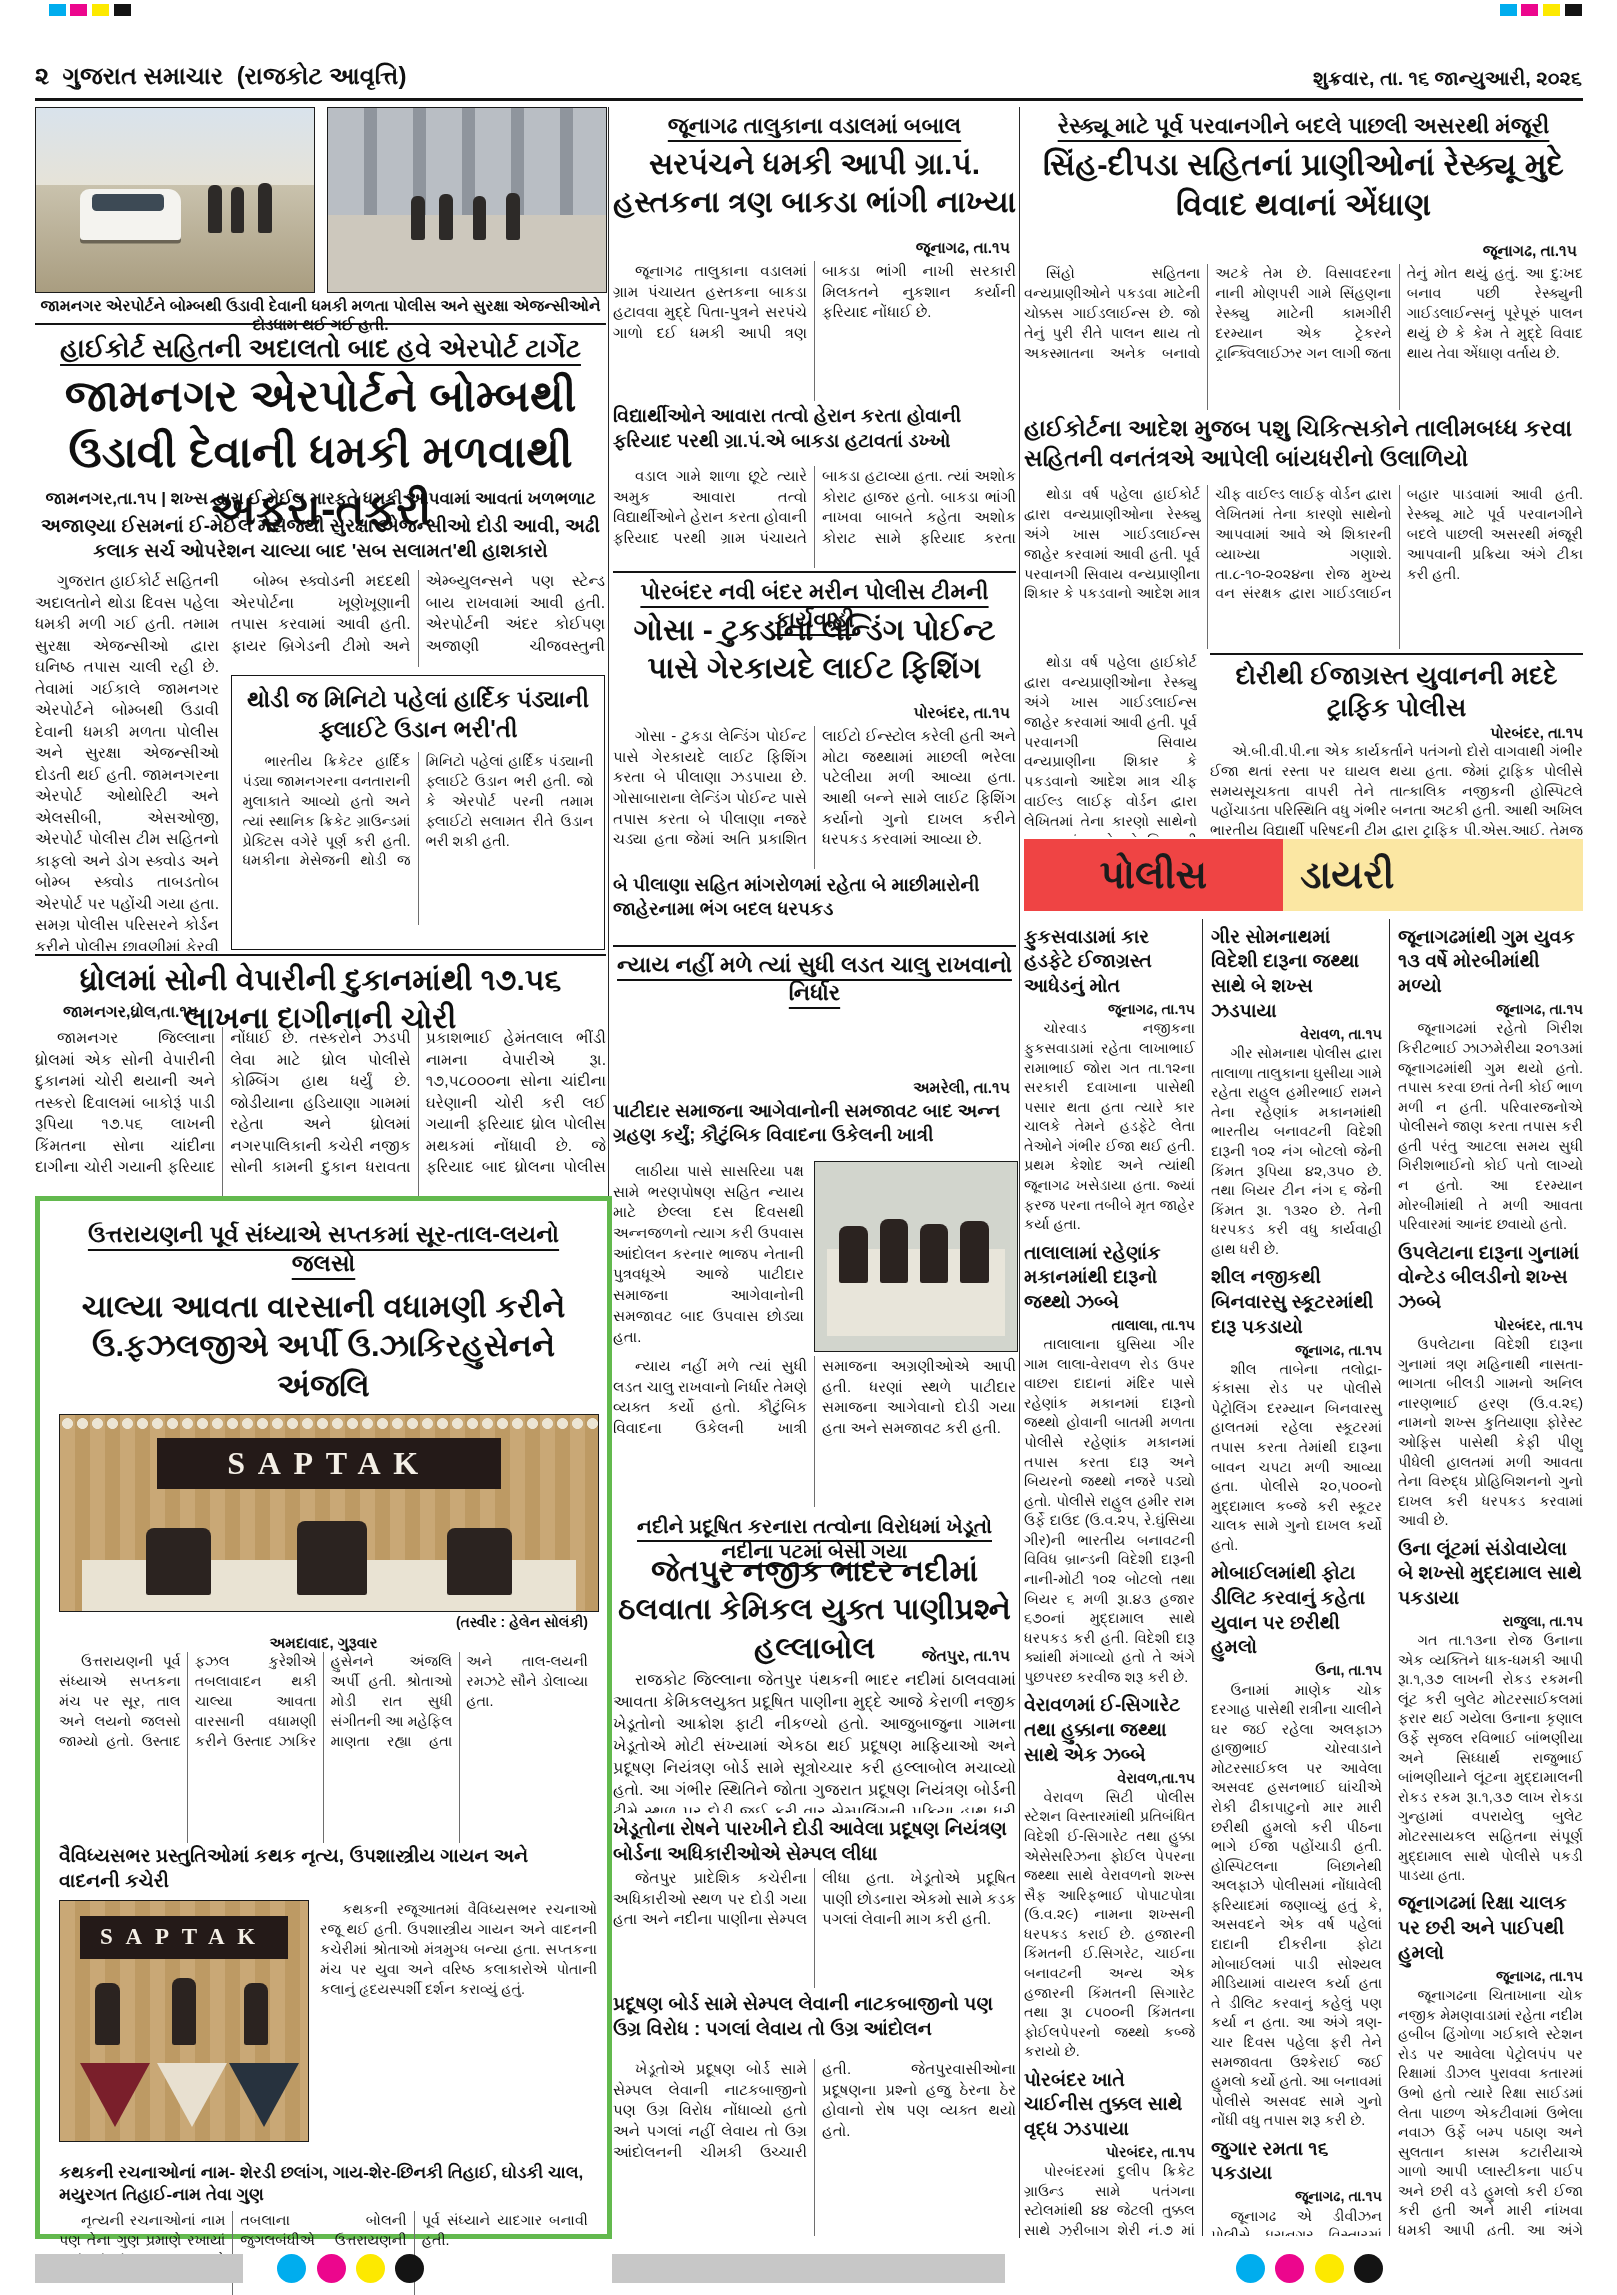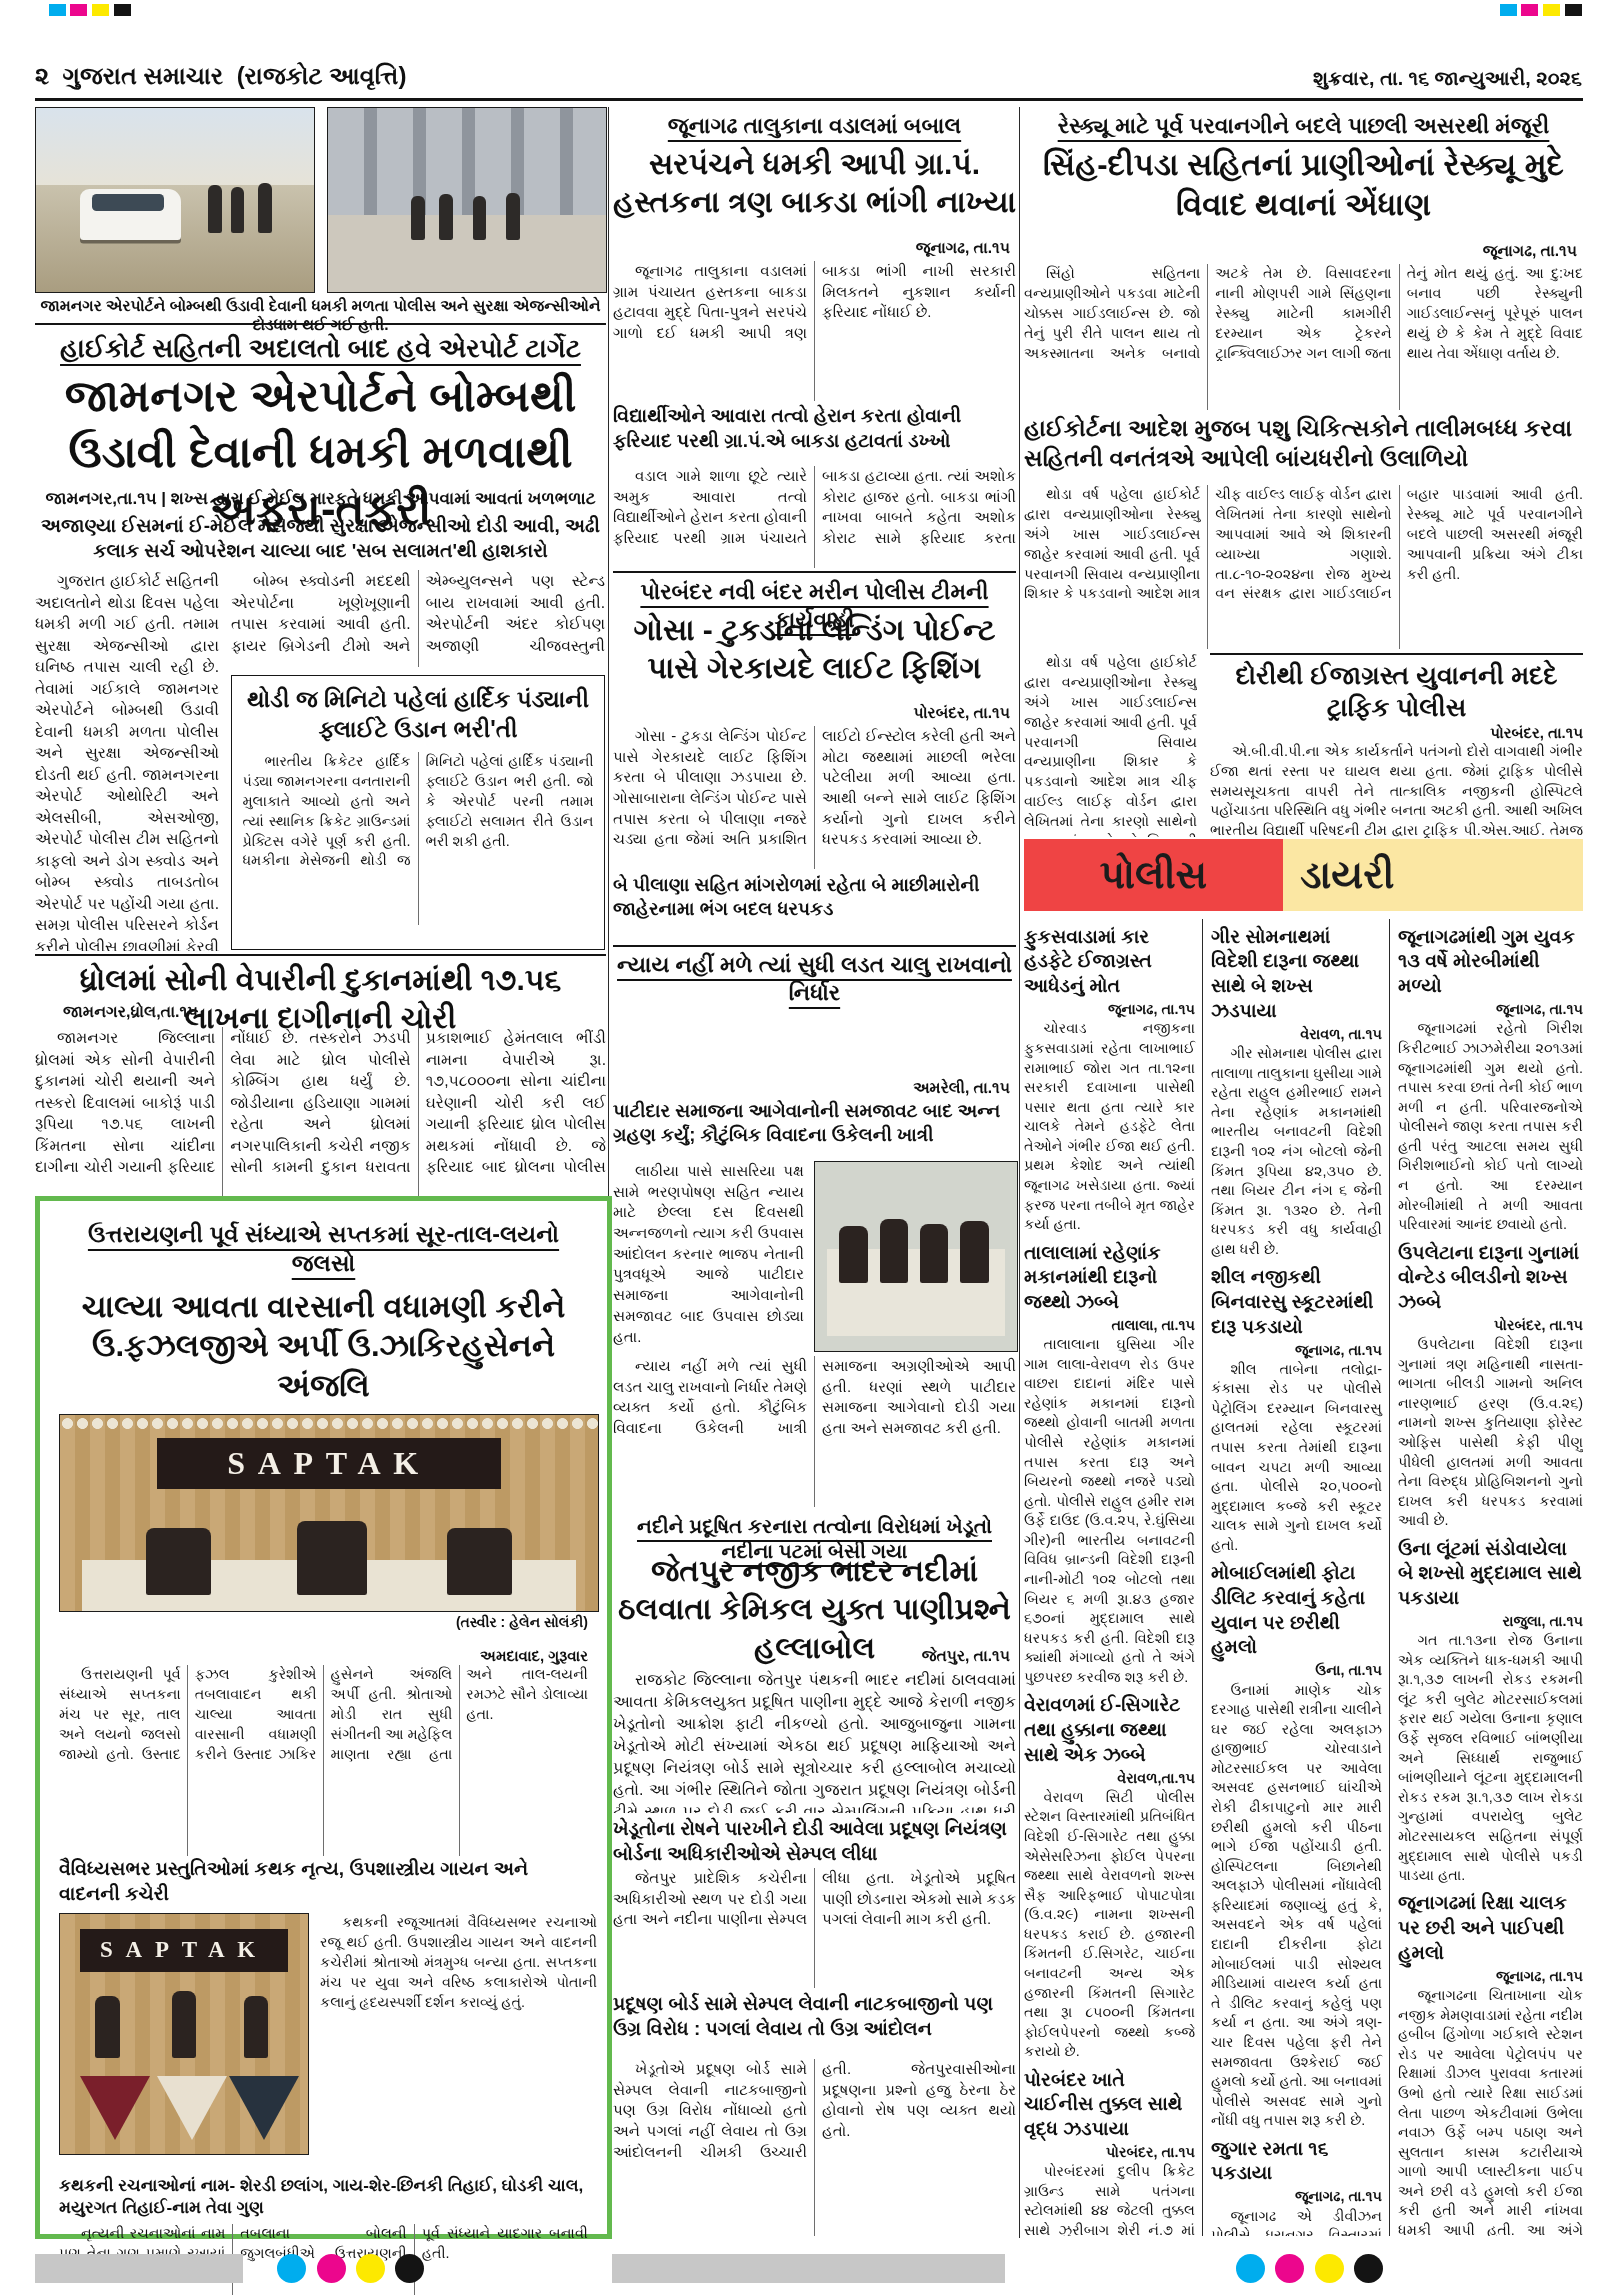--- a/index.html
+++ b/index.html
@@ -120,21 +120,21 @@
       <div class="photo" style="width:538px;height:196px;margin-top:8px">
         <div class="stage"></div>
           <div class="garland"></div>
         <div class="saptak-band" style="left:18%;top:12%;width:64%;height:26%;font-size:32px">SAPTAK</div>
         <div class="mat"></div>
         <div class="sil" style="left:16%;bottom:8%;width:12%;height:34%"></div>
         <div class="sil" style="left:44%;bottom:8%;width:13%;height:38%"></div>
         <div class="sil" style="left:72%;bottom:8%;width:12%;height:34%"></div>
       </div>
       <div style="text-align:right;font-weight:bold;font-size:14px;margin-top:2.3px">(તસ્વીર : હેલેન સોલંકી)</div>
-      <div class="dateline-r" style="text-align:right;font-size:15px;margin-top:16px">અમદાવાદ, ગુરૂવાર</div>
+      <div class="dateline-r" style="text-align:center;font-size:15px;margin-top:3px">અમદાવાદ, ગુરૂવાર</div>
       <div class="body-text cols4" style="height:191px;font-size:14.4px">ઉત્તરાયણની પૂર્વ સંધ્યાએ સપ્તકના મંચ પર સૂર, તાલ અને લયનો જલસો જામ્યો હતો. ઉસ્તાદ ફઝલ કુરેશીએ તબલાવાદન થકી ચાલ્યા આવતા વારસાની વધામણી કરીને ઉસ્તાદ ઝાકિર હુસેનને અંજલિ અર્પી હતી. શ્રોતાઓ મોડી રાત સુધી સંગીતની આ મહેફિલ માણતા રહ્યા હતા અને તાલ-લયની રમઝટે સૌને ડોલાવ્યા હતા.</div>
       <div class="crosshead" style="font-size:19px;margin-top:1px">વૈવિધ્યસભર પ્રસ્તુતિઓમાં કથક નૃત્ય, ઉપશાસ્ત્રીય ગાયન અને વાદનની કચેરી</div>
       <div style="position:relative;height:243px;margin-top:7px">
         <div class="photo" style="position:absolute;left:0;top:0;width:248px;height:240px">
           <div class="stage"></div>
           <div class="saptak-band" style="left:8%;top:6%;width:84%;height:18%;font-size:23px">SAPTAK</div>
           <div class="sil" style="left:14%;top:34%;width:10%;height:26%"></div>
           <div class="sil" style="left:45%;top:32%;width:10%;height:28%"></div>
           <div class="sil" style="left:74%;top:34%;width:10%;height:26%"></div>
           <div class="skirt" style="left:8%;bottom:6%;border-top:64px solid #7a1f2b"></div>

